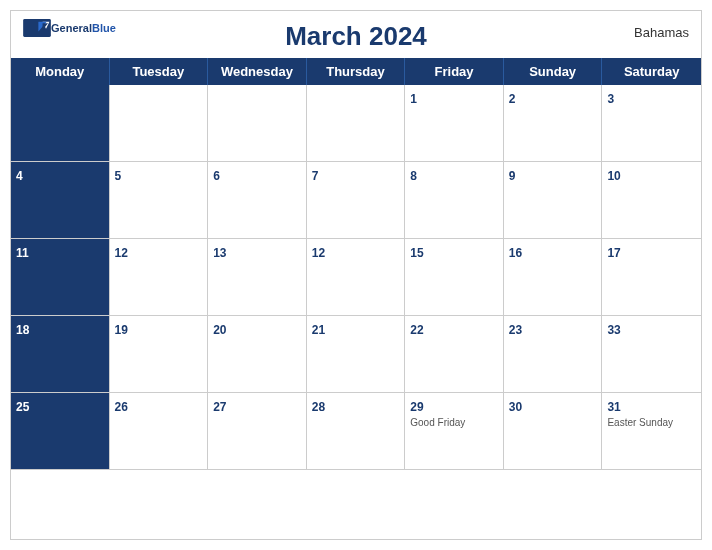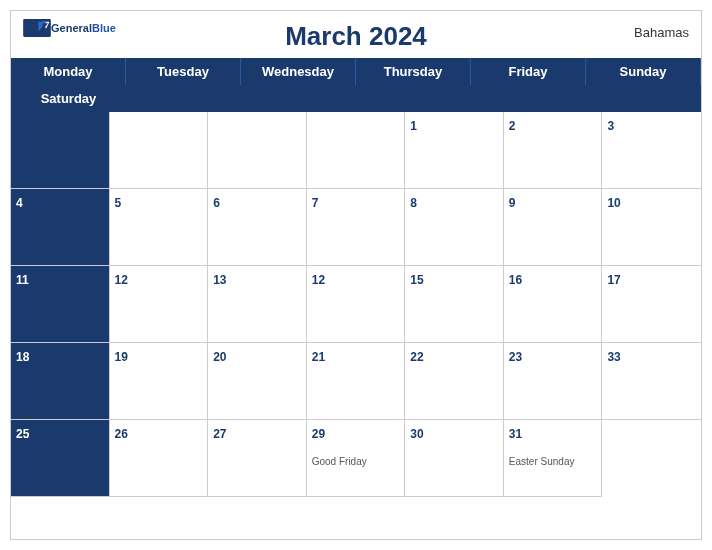--- a/index.html
+++ b/index.html
@@ -58,21 +58,21 @@
     }
     .country-label {
       position: absolute;
       right: 12px;
       top: 14px;
       font-size: 13px;
       color: #333;
     }
     .day-headers {
       display: grid;
-      grid-template-columns: repeat(6, 1fr);
+      grid-template-columns: repeat(7, 1fr);
       background: #1a3a6e;
     }
     .day-header {
       color: #fff;
       text-align: center;
       font-size: 13px;
       font-weight: bold;
       padding: 6px 2px;
       border-right: 1px solid #2a5a9e;
     }
@@ -97,21 +97,21 @@
       font-size: 12px;
       font-weight: bold;
       color: #1a3a6e;
     }
     .row-header .date-num {
       color: #fff;
     }
     .event-label {
       font-size: 10px;
       color: #555;
-      margin-top: 14px;
+      margin-top: 2px;
     }
     .empty-cell {
       background: #fff;
     }
     
     .week-row-1 .cal-cell:first-child,
     .week-row-2 .cal-cell:first-child,
     .week-row-3 .cal-cell:first-child,
     .week-row-4 .cal-cell:first-child,
     .week-row-5 .cal-cell:first-child {
@@ -200,18 +200,19 @@
         <div class="cal-cell"><span class="date-num">20</span></div>
         <div class="cal-cell"><span class="date-num">21</span></div>
         <div class="cal-cell"><span class="date-num">22</span></div>
         <div class="cal-cell"><span class="date-num">23</span></div>
         <div class="cal-cell"><span class="date-num">33</span></div>
       </div>
       <div class="week-row week-row-5">
         <div class="cal-cell row-header"><span class="date-num">25</span></div>
         <div class="cal-cell"><span class="date-num">26</span></div>
         <div class="cal-cell"><span class="date-num">27</span></div>
+        <div class="cal-cell"><span class="date-num">28</span></div>
         <div class="cal-cell"><span class="date-num">29</span><div class="event-label">Good Friday</div></div>
         <div class="cal-cell"><span class="date-num">30</span></div>
         <div class="cal-cell"><span class="date-num">31</span><div class="event-label">Easter Sunday</div></div>
       </div>
     </div>
 </div>
 
 </body></html>

